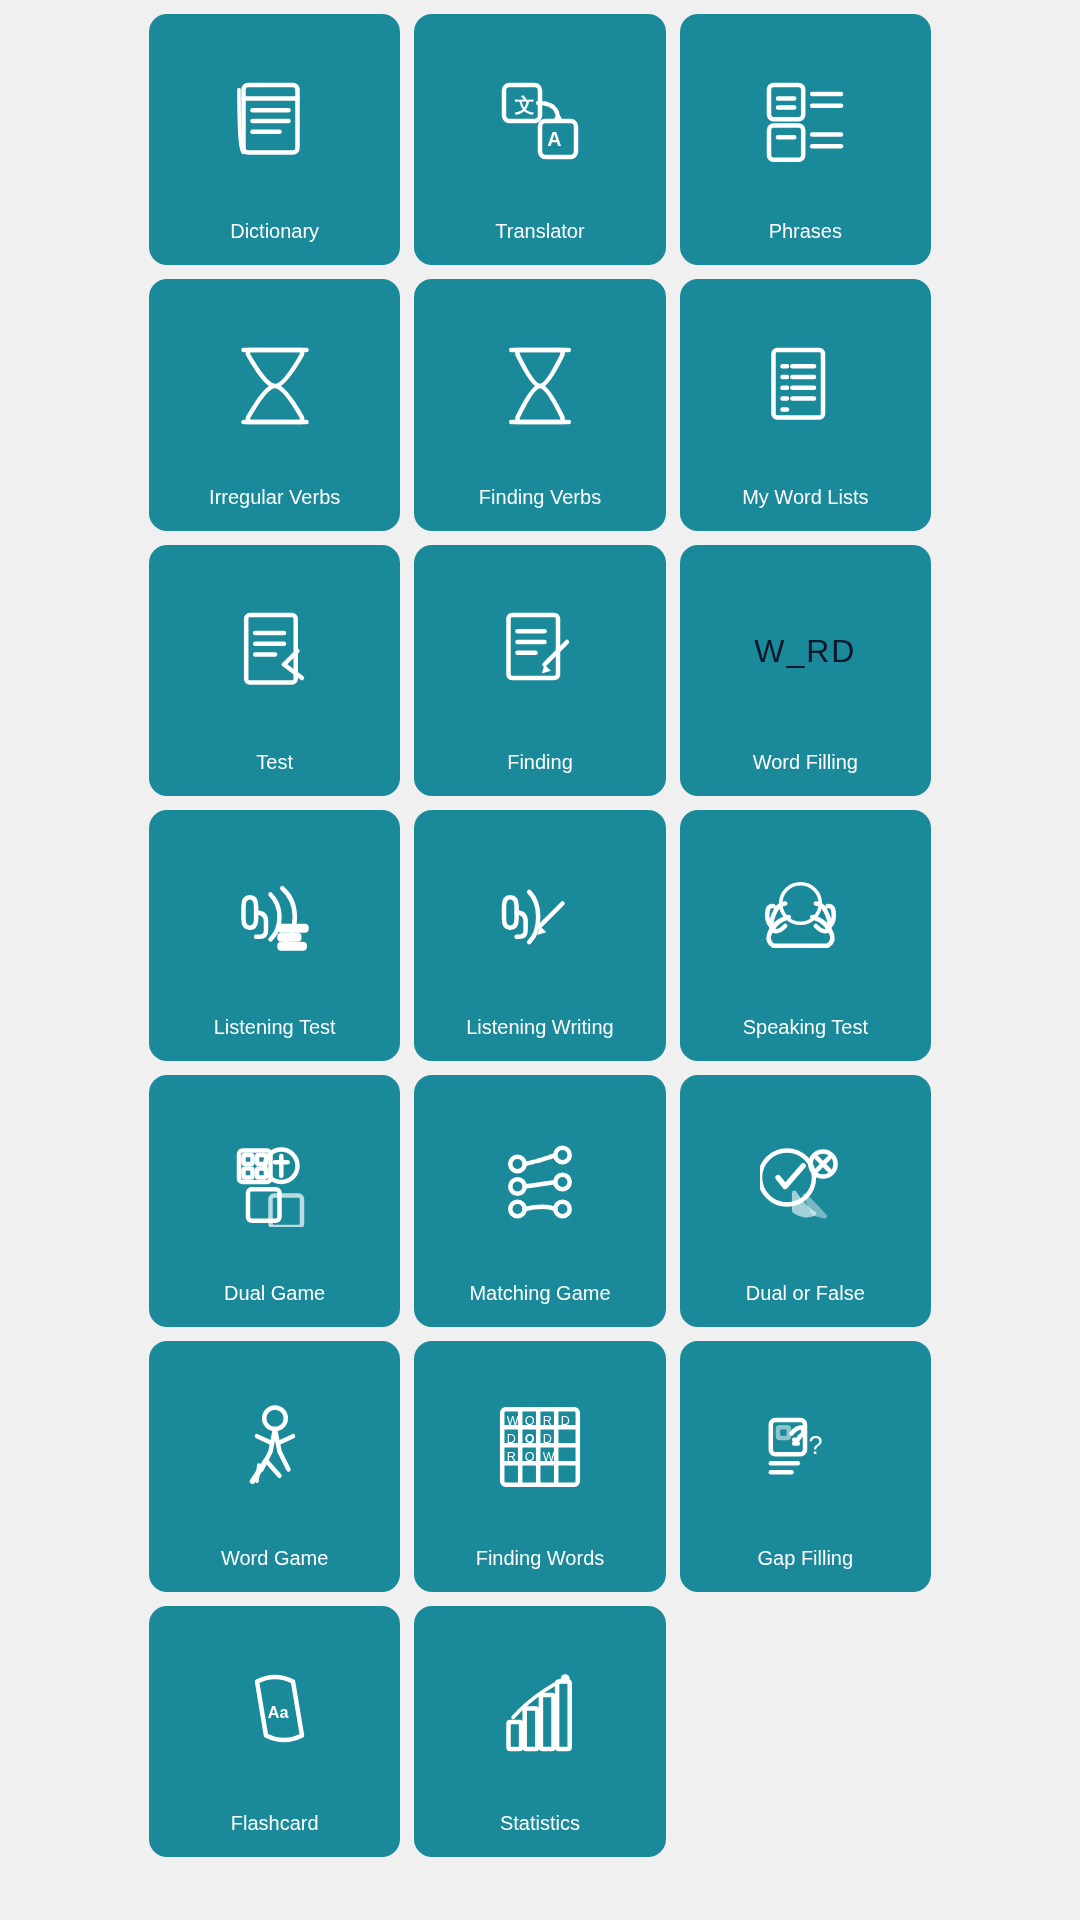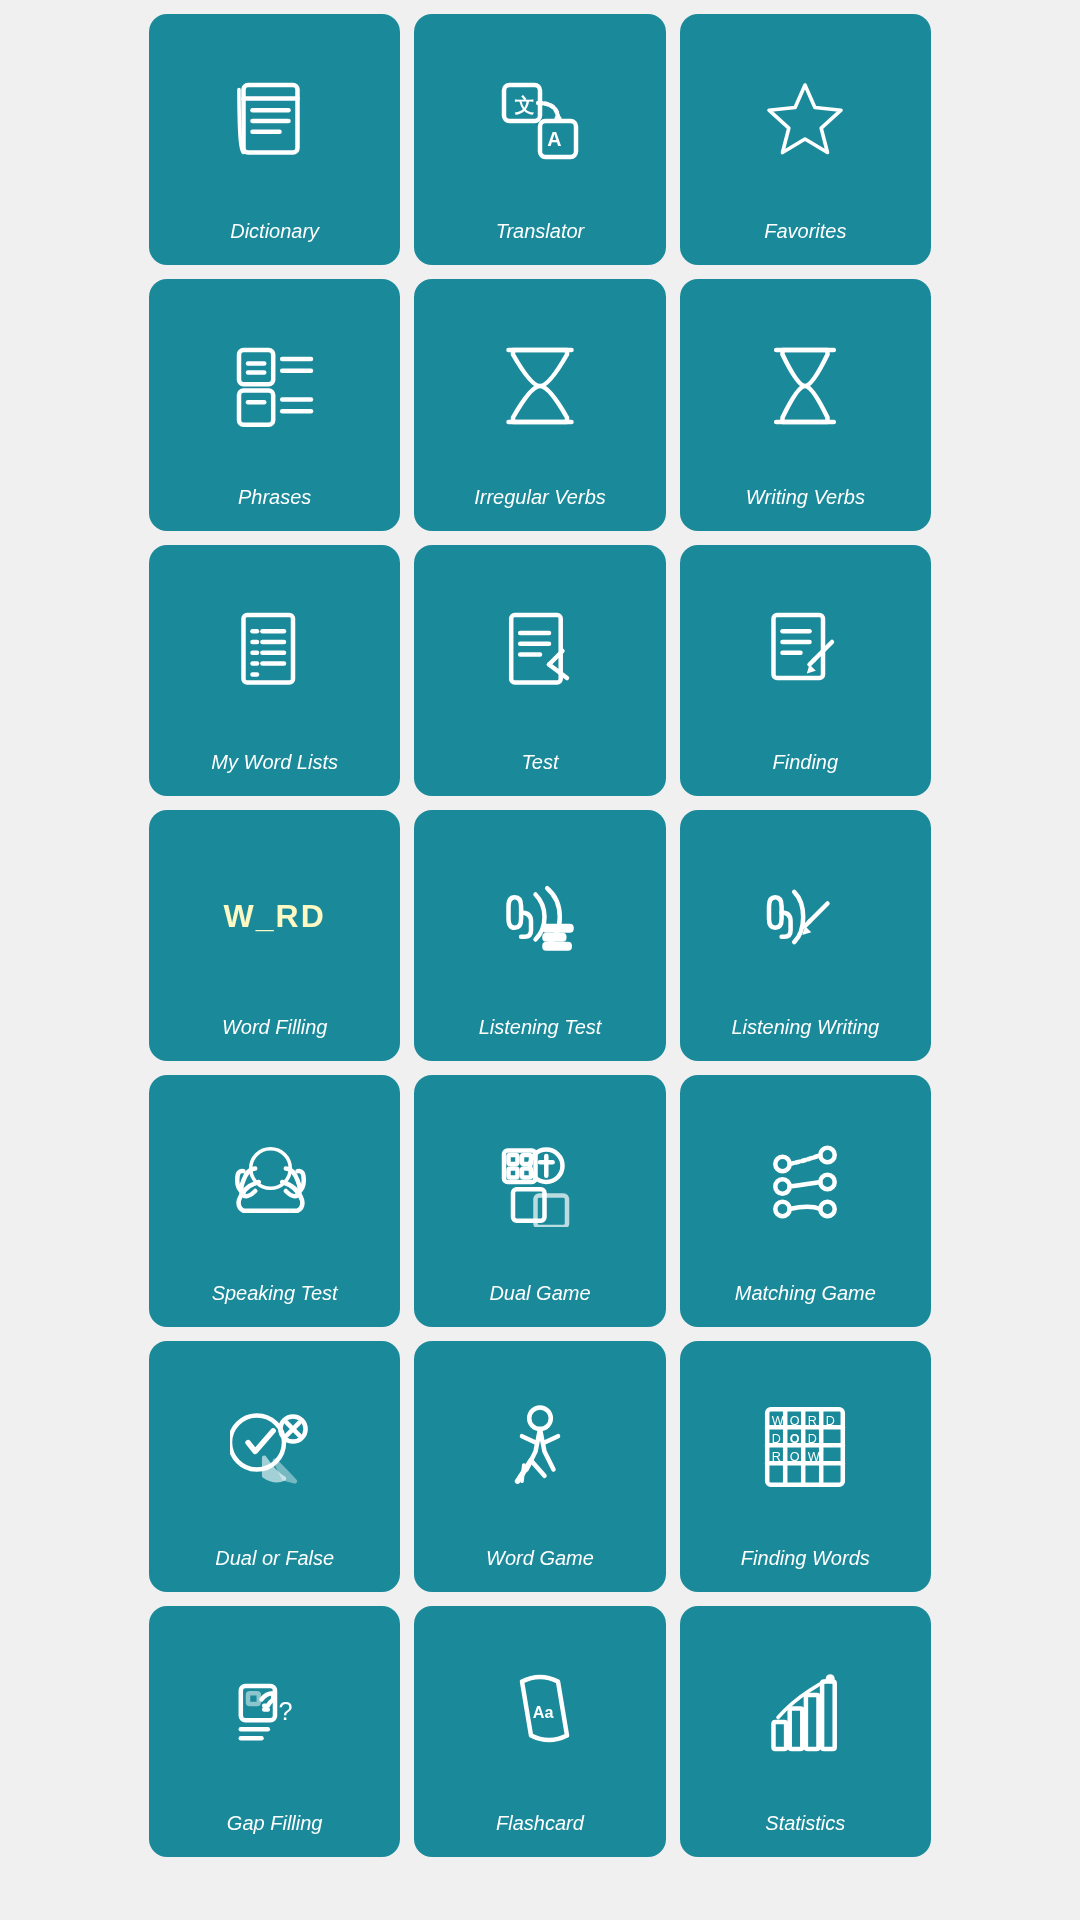--- a/index.html
+++ b/index.html
@@ -38,33 +38,32 @@
     .card-icon svg {
       width: 90px;
       height: 90px;
       fill: none;
       stroke: white;
       stroke-width: 5;
       stroke-linecap: round;
       stroke-linejoin: round;
     }
     .card-icon .icon-text {
-      color: #fef9c3;
+      color: #0f172a;
       font-size: 32px;
-      font-weight: 700;
+      font-weight: 400;
       letter-spacing: 2px;
     }
     .card-label {
       color: white;
       font-size: 20px;
       font-weight: 400;
       text-align: center;
       margin-top: 10px;
       line-height: 1.2;
-      font-style: italic;
     }
   </style>
 </head>
 <body>
 
 <div class="grid">
 <div class="card">
       <div class="card-icon">
         <svg viewBox="0 0 100 100">
           <rect x="15" y="10" width="60" height="75" rx="5"></rect>
@@ -82,28 +81,20 @@
         <svg viewBox="0 0 100 100">
           <rect x="10" y="10" width="40" height="40" rx="6"></rect>
           <text x="22" y="40" fill="white" font-size="22" font-family="Arial" stroke="none" font-weight="bold">文</text>
           <rect x="50" y="50" width="40" height="40" rx="6"></rect>
           <text x="58" y="78" fill="white" font-size="22" font-family="Arial" stroke="none" font-weight="bold">A</text>
           <path d="M48 30 Q70 30 70 48" stroke-dasharray="4,3"></path>
           <circle cx="70" cy="48" r="4" fill="white" stroke="none"></circle>
         </svg>
       </div>
       <div class="card-label">Translator</div>
-    </div>
-    <div class="card">
-      <div class="card-icon">
-        <svg viewBox="0 0 100 100">
-          <polygon points="50,10 61,35 90,38 68,58 75,85 50,70 25,85 32,58 10,38 39,35" stroke-width="4"></polygon>
-        </svg>
-      </div>
-      <div class="card-label">Favorites</div>
     </div>
     <div class="card">
       <div class="card-icon">
         <svg viewBox="0 0 100 100">
           <rect x="10" y="10" width="38" height="38" rx="5"></rect>
           <rect x="10" y="55" width="38" height="38" rx="5"></rect>
           <line x1="58" y1="20" x2="90" y2="20"></line>
           <line x1="58" y1="33" x2="90" y2="33"></line>
           <line x1="58" y1="65" x2="90" y2="65"></line>
           <line x1="58" y1="78" x2="90" y2="78"></line>
@@ -125,21 +116,21 @@
       <div class="card-label">Irregular Verbs</div>
     </div>
     <div class="card">
       <div class="card-icon">
         <svg viewBox="0 0 100 100">
           <path d="M25 10 L75 10 L75 15 Q58 50 50 50 Q58 50 75 85 L75 90 L25 90 L25 85 Q42 50 50 50 Q42 50 25 15 Z"></path>
           <line x1="18" y1="10" x2="82" y2="10"></line>
           <line x1="18" y1="90" x2="82" y2="90"></line>
         </svg>
       </div>
-      <div class="card-label">Writing Verbs</div>
+      <div class="card-label">Finding Verbs</div>
     </div>
     <div class="card">
       <div class="card-icon">
         <svg viewBox="0 0 100 100">
           <rect x="15" y="10" width="55" height="75" rx="4"></rect>
           <line x1="25" y1="28" x2="30" y2="28"></line>
           <line x1="25" y1="40" x2="30" y2="40"></line>
           <line x1="25" y1="52" x2="30" y2="52"></line>
           <line x1="25" y1="64" x2="30" y2="64"></line>
           <line x1="25" y1="76" x2="30" y2="76"></line>

